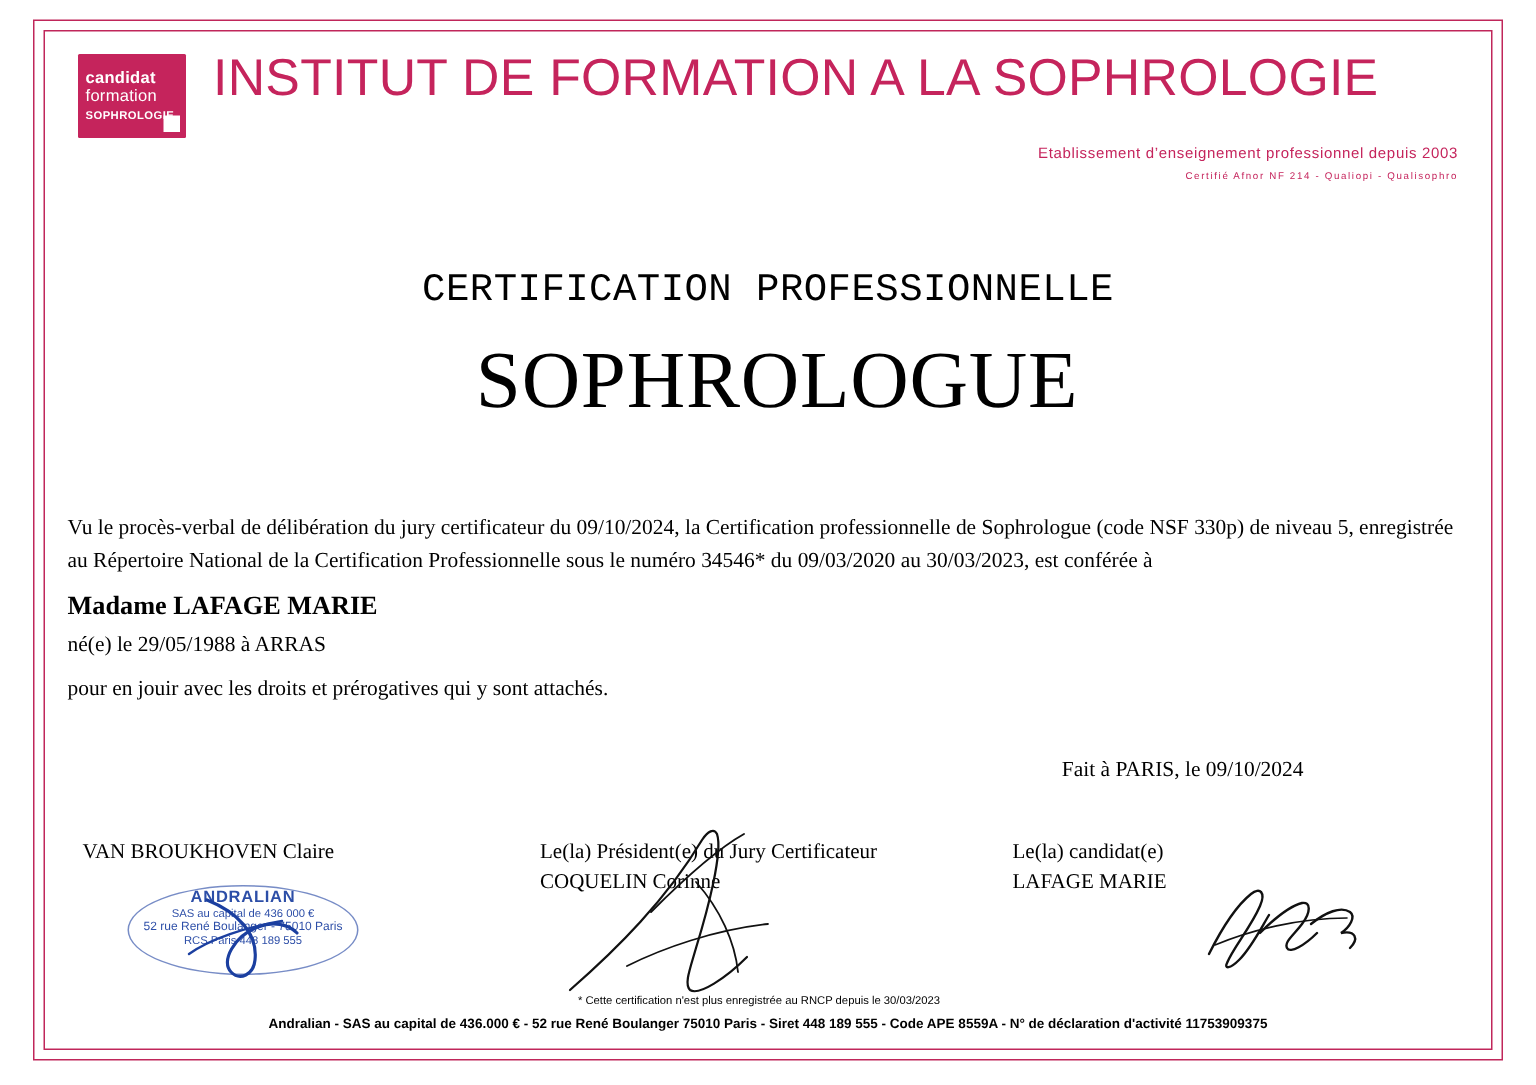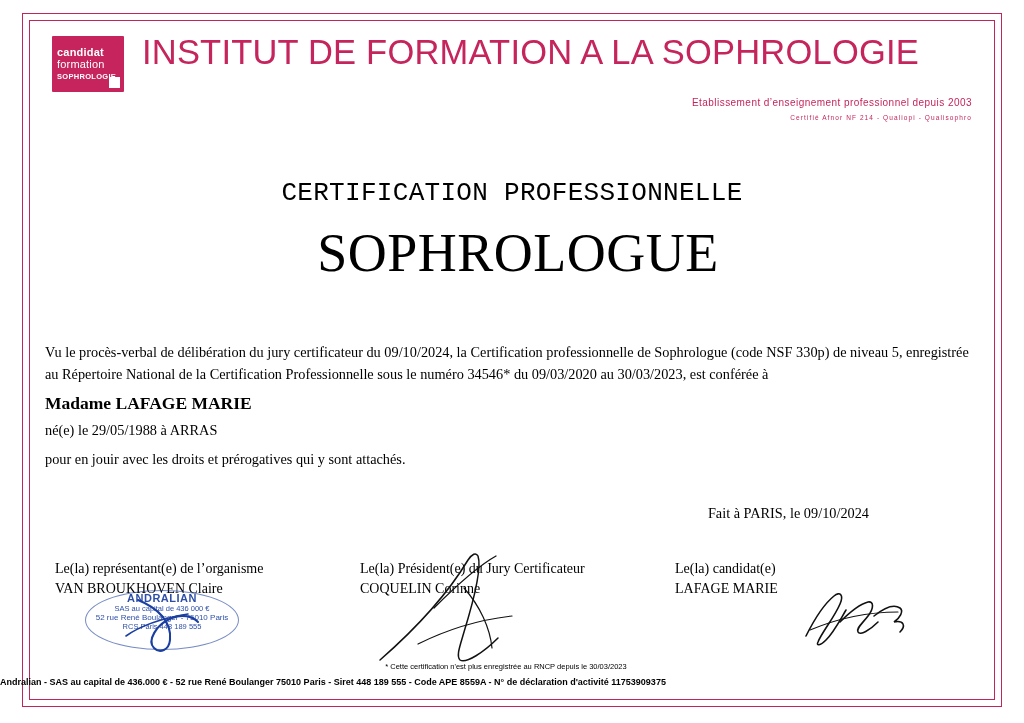--- a/index.html
+++ b/index.html
@@ -245,21 +245,21 @@
     text-align: center;
     font-family: "Liberation Sans", sans-serif;
     font-size: 7.5px;
     color: #000;
   }
   .footer-line {
     position: absolute;
     left: 0;
     right: 0;
     top: 677px;
-    text-align: left;
+    text-align: center;
     font-family: "Liberation Sans", sans-serif;
     font-size: 9px;
     font-weight: 700;
   }
 </style>
 </head>
 <body>
 
 <div class="page">
 
@@ -285,21 +285,20 @@
 
   <div class="body-block">
     <div class="para">Vu le procès-verbal de délibération du jury certificateur du 09/10/2024, la Certification professionnelle de Sophrologue (code NSF 330p) de niveau 5, enregistrée au Répertoire National de la Certification Professionnelle sous le numéro 34546* du 09/03/2020 au 30/03/2023, est conférée à</div>
   </div>
   <div class="recipient">Madame LAFAGE MARIE</div>
   <div class="birth">né(e) le 29/05/1988 à ARRAS</div>
   <div class="rights">pour en jouir avec les droits et prérogatives qui y sont attachés.</div>
   <div class="place-date">Fait à PARIS, le 09/10/2024</div>
 
   <div class="sig-col sig-1">
-    <span class="sig-role">Le(la) représentant(e) de l’organisme</span>
     <span class="sig-person">VAN BROUKHOVEN Claire</span>
   </div>
 
   <div class="stamp">
     <div class="stamp-oval"></div>
     <div class="s1">ANDRALIAN</div>
     <div class="s2">SAS au capital de 436 000 €</div>
     <div class="s3">52 rue René Boulanger - 75010 Paris</div>
     <div class="s4">RCS Paris 448 189 555</div>
   </div>

